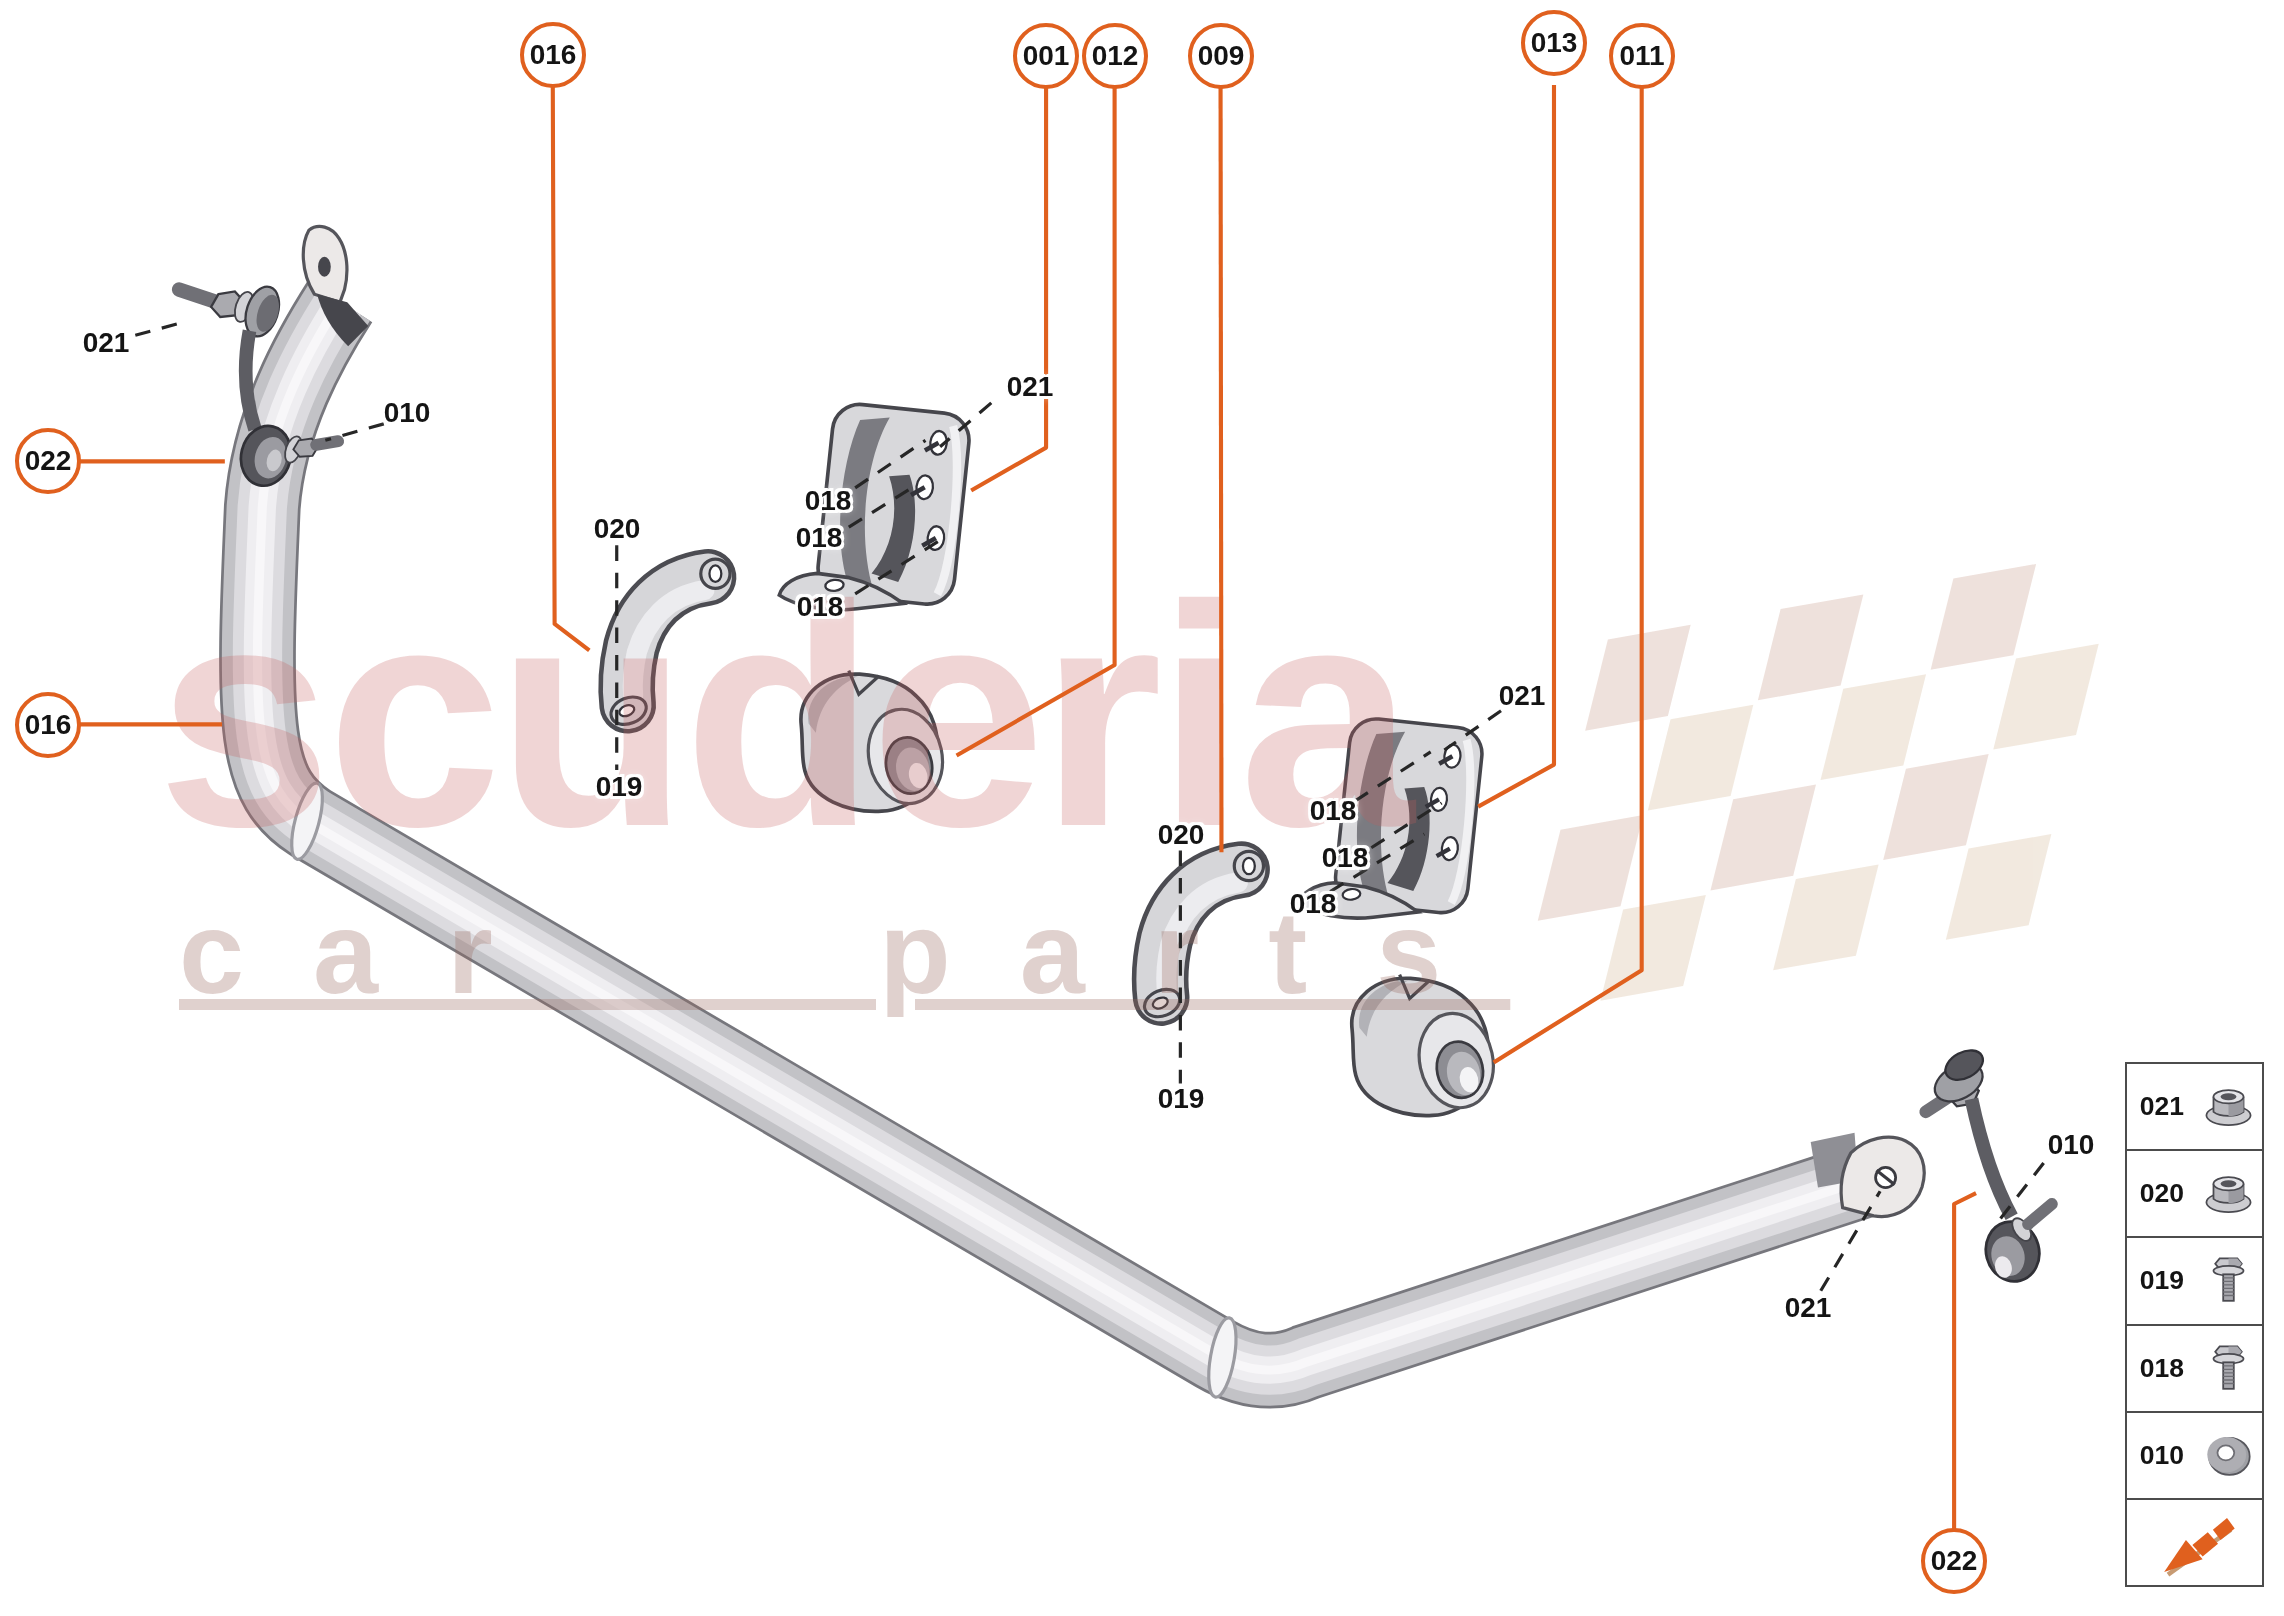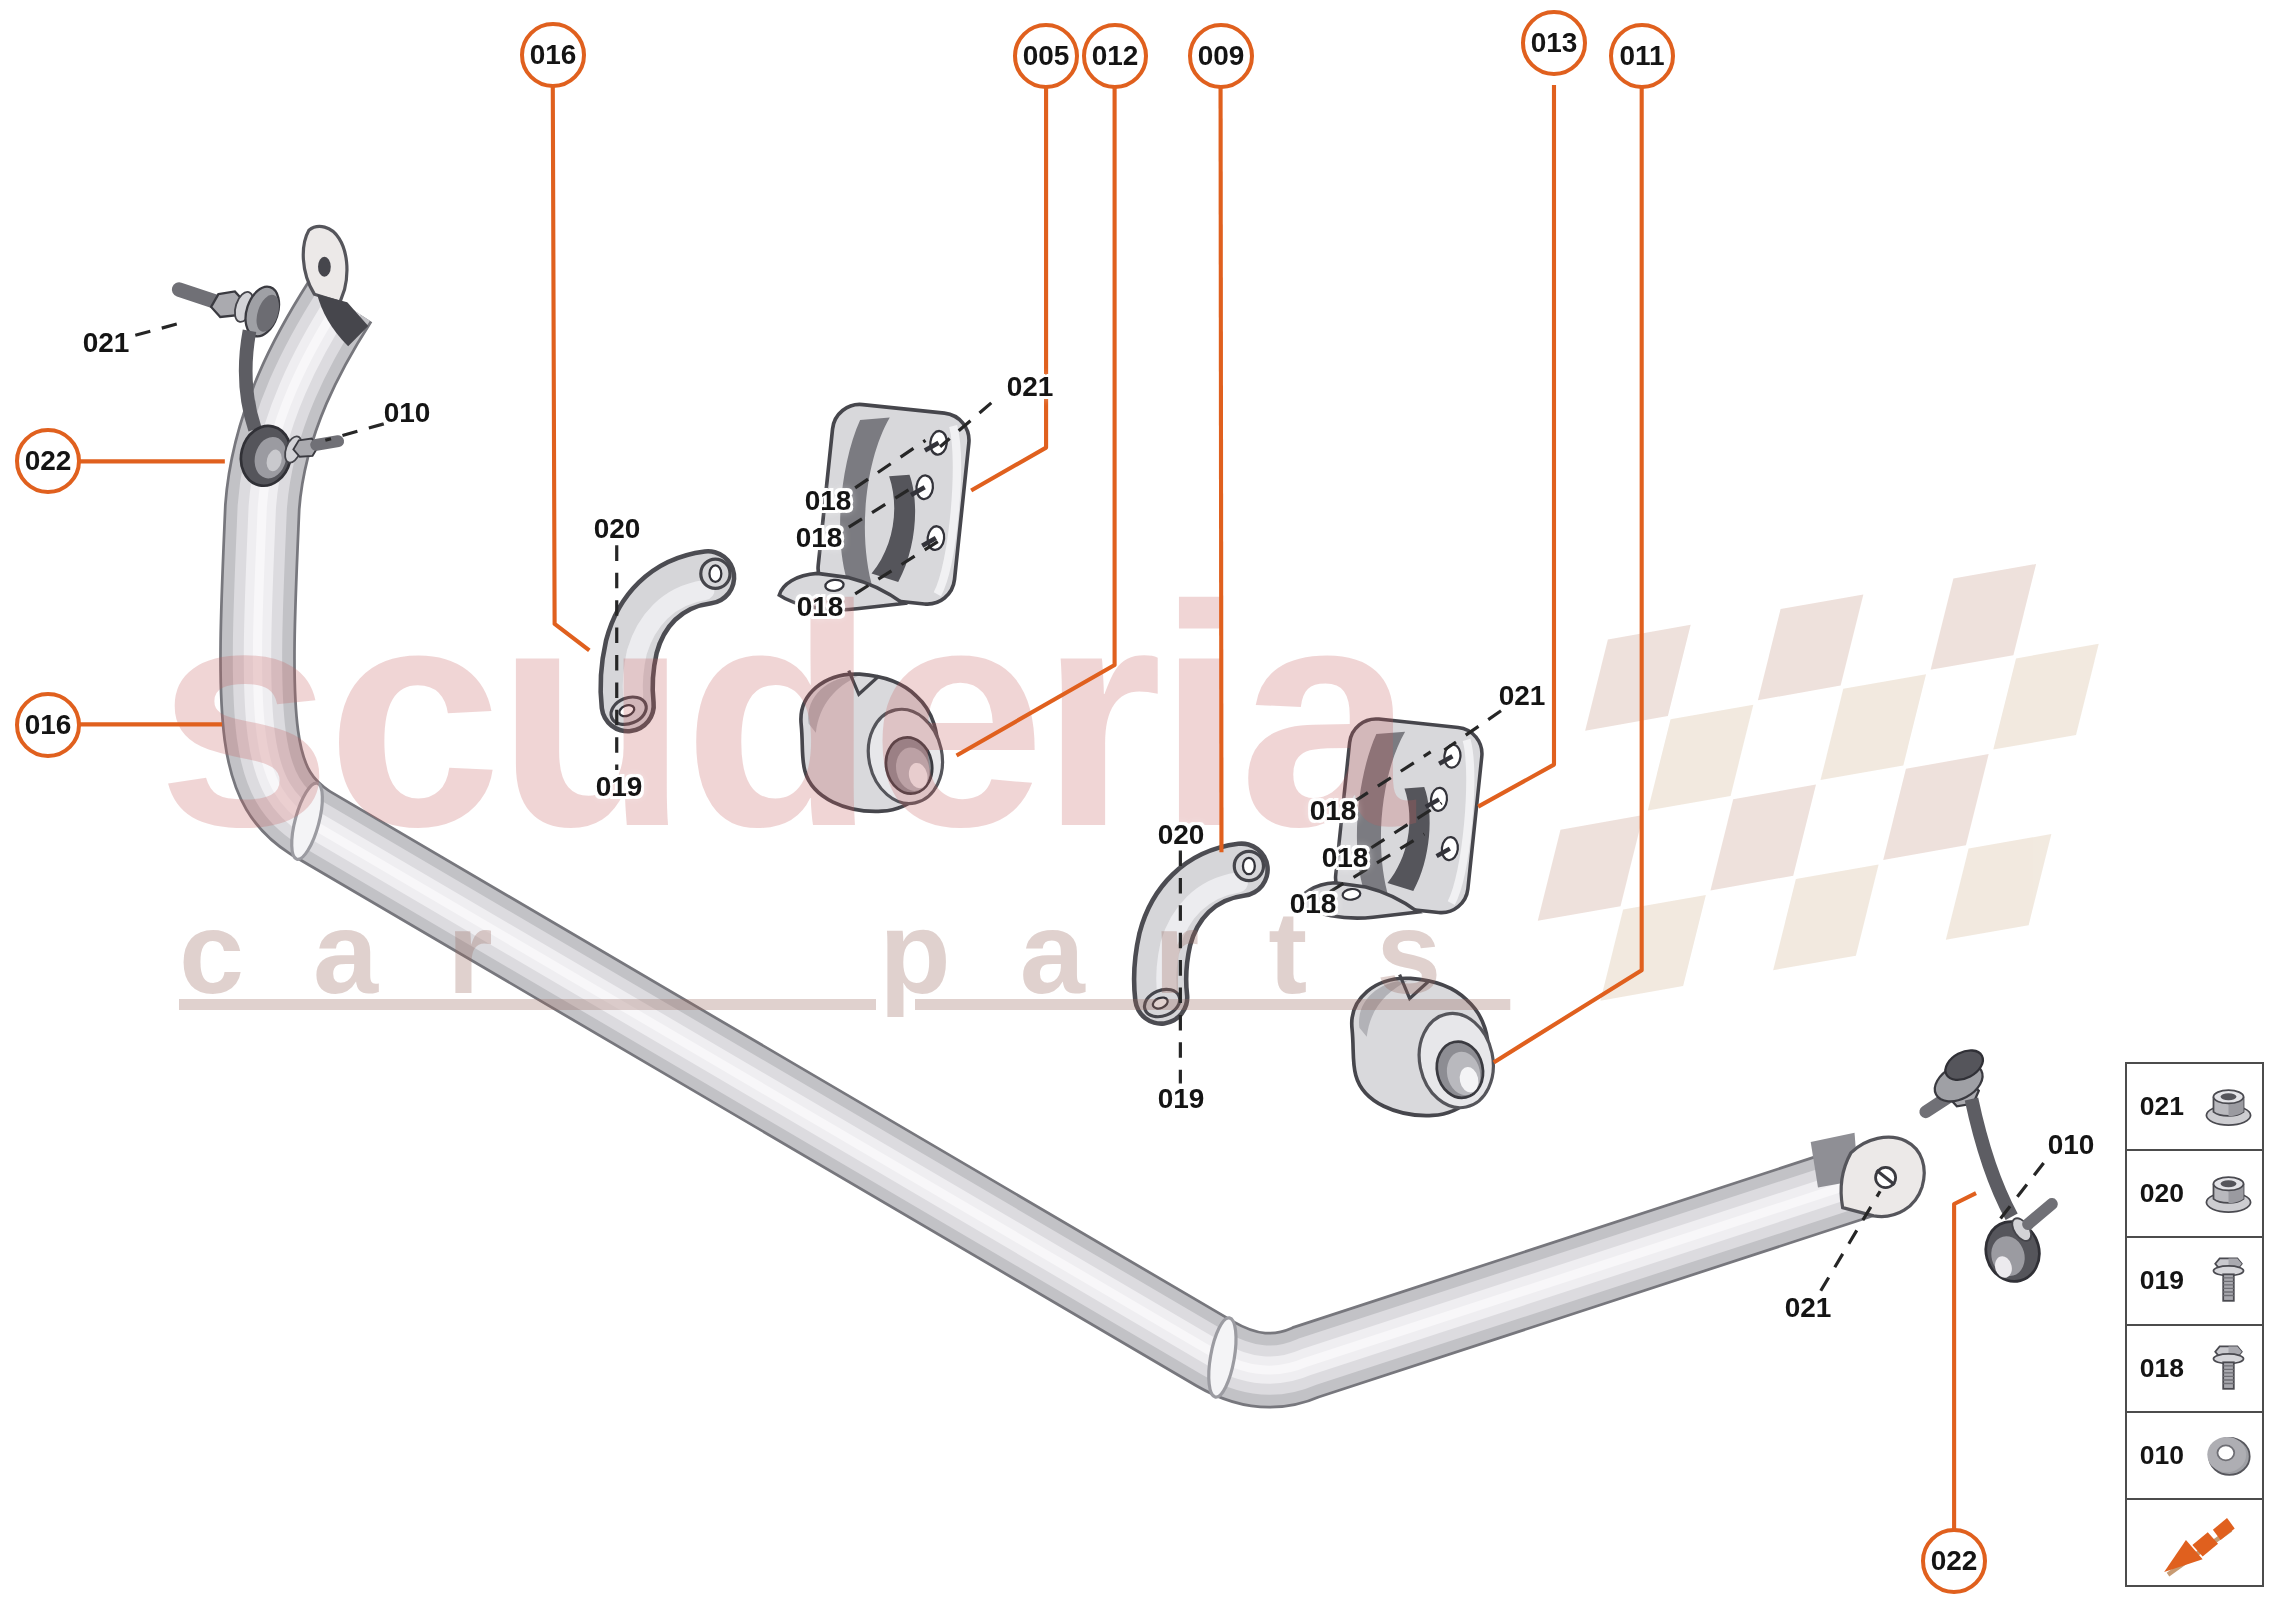--- a/index.html
+++ b/index.html
@@ -254,21 +254,21 @@
 <div class="plabel" style="left:1522px;top:696px">021</div>
 <div class="plabel" style="left:1333px;top:811px">018</div>
 <div class="plabel" style="left:1345px;top:858px">018</div>
 <div class="plabel" style="left:1313px;top:904px">018</div>
 <div class="plabel" style="left:1181px;top:835px">020</div>
 <div class="plabel" style="left:1181px;top:1099px">019</div>
 <div class="plabel" style="left:1808px;top:1308px">021</div>
 <div class="plabel" style="left:2071px;top:1145px">010</div>
 
 <div class="callout" style="left:553px;top:55px">016</div>
-<div class="callout" style="left:1046px;top:56px">005</div>
+<div class="callout" style="left:1046px;top:56px">001</div>
 <div class="callout" style="left:1115px;top:56px">012</div>
 <div class="callout" style="left:1221px;top:56px">009</div>
 <div class="callout" style="left:1554px;top:43px">013</div>
 <div class="callout" style="left:1642px;top:56px">011</div>
 <div class="callout" style="left:48px;top:725px">016</div>
 <div class="callout" style="left:48px;top:461px">022</div>
 <div class="callout" style="left:1954px;top:1561px">022</div>
 
 <div class="legend">
   <div class="lrow">

